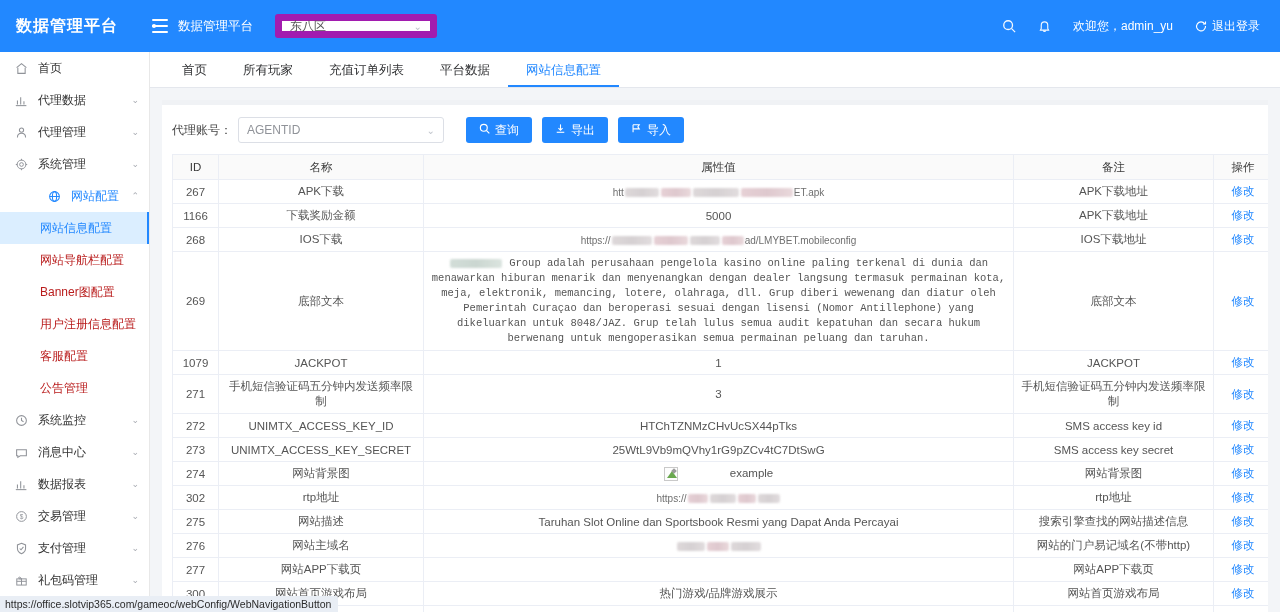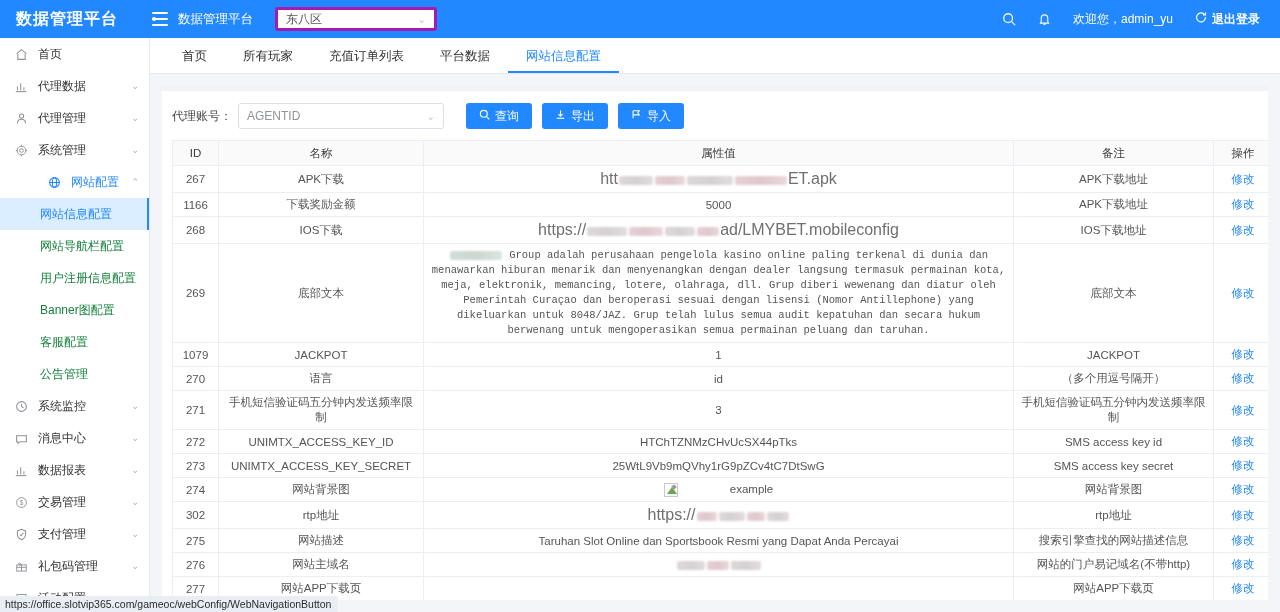--- a/index.html
+++ b/index.html
@@ -9,21 +9,21 @@
     overflow: hidden;
     font-family: "Liberation Sans", "DejaVu Sans", sans-serif;
     font-size: 12px;
     color: #303133;
     background: #ffffff;
   }
   #app { width: 1280px; height: 612px; position: relative; overflow: hidden; }
 
   
   .header {
-    height: 38px; width: 1280px;
+    height: 52px; width: 1280px;
     background: #2288ff;
     display: flex; align-items: center;
     color: #fff;
     position: relative; z-index: 30;
   }
   .brand {
     width: 150px; min-width: 150px;
     font-size: 16px; font-weight: bold;
     letter-spacing: 1px;
     padding-left: 16px;
@@ -41,31 +41,31 @@
   .collapse-icon i:nth-child(2) { top: 6px; width: 16px; }
   .collapse-icon i:nth-child(3) { top: 12px; width: 16px; }
   .collapse-icon .dot {
     position: absolute; left: 0; top: 5px; width: 4px; height: 4px;
     border-radius: 50%; background: #fff; height: 4px;
   }
   .hdr-title { font-size: 12.5px; color: #fff; }
   .zone-select {
     margin-left: 12px;
     width: 162px; height: 24px;
-    background: #fff; border: 3px solid #a21caf; border-radius: 3px;
+    background: #fff; border: 7px solid #a21caf; border-radius: 3px;
     display: flex; align-items: center; justify-content: space-between;
     padding: 0 8px; color: #555; font-size: 12px; cursor: pointer;
   }
   .zone-select .caret { color: #c0c4cc; font-size: 10px; }
   .hdr-right {
     margin-left: auto; display: flex; align-items: center; gap: 22px;
     padding-right: 20px; font-size: 12px;
   }
   .hdr-right .ico { cursor: pointer; opacity: .95; display:flex; align-items:center;}
-  .logout { display: flex; align-items: flex-start; gap: 5px; cursor: pointer; font-weight: bold; }
+  .logout { display: flex; align-items: flex-end; gap: 5px; cursor: pointer; }
 
   
   .body-wrap { display: flex; height: 574px; }
 
   
   .sidebar {
     width: 150px; min-width: 150px; height: 574px;
     background: #ffffff;
     border-right: 1px solid #e8e8e8;
     overflow: hidden;
@@ -80,21 +80,21 @@
     width: 15px; min-width: 15px; margin-right: 9px;
     display: flex; align-items: center; justify-content: center;
     color: #909399;
   }
   .menu-item .mi-label { flex: 1; white-space: nowrap; }
   .menu-item .mi-arrow { color: #a8abb2; font-size: 9px; margin-left: 4px; }
   .menu-item.active-parent { color: #2288ff; padding-left: 47px; }
   .menu-item.active-parent .mi-icon { color: #2288ff; }
   .submenu-item {
     height: 32px; display: flex; align-items: center;
-    padding-left: 40px; font-size: 12px; color: #15803d;
+    padding-left: 40px; font-size: 12px; color: #b91c1c;
     cursor: pointer; white-space: nowrap;
   }
   .submenu-item.selected {
     background: #dbeeff; color: #2288ff;
   }
   .submenu-item.selected::after {
     content: ""; position: absolute; right: 0; width: 2px; height: 32px;
     background: #2288ff;
   }
   .submenu-wrap { position: relative; }
@@ -166,21 +166,21 @@
     color: #b9c7c0; text-align: center; padding: 8px 40px;
   }
   .redact {
     display: inline-block; height: 9px; border-radius: 2px;
     vertical-align: middle; margin: 0 1px;
     background: linear-gradient(90deg,#d8d2d4,#cfc9cb,#ddd7d9);
     filter: blur(1.3px); opacity: .85;
   }
   .redact.pink { background: linear-gradient(90deg,#e3c9cf,#d9bfc6,#e6d2d6); }
   .redact.teal { background: linear-gradient(90deg,#cbd8d2,#c2d0c9,#d5e0da); }
-  .val-url { color: #6f6f6f; font-size: 16px; }
+  .val-url { color: #6f6f6f; font-size: 10px; }
   .broken-img {
     width: 14px; height: 14px; display: inline-block; vertical-align: middle;
     border: 1px solid #c9c9c9; background: #fdfdfd; position: relative;
     margin-right: 52px;
   }
   .broken-img::before {
     content: ""; position: absolute; left: 2px; bottom: 2px;
     border-left: 5px solid transparent; border-right: 5px solid transparent;
     border-bottom: 7px solid #6aa84f;
   }
@@ -314,24 +314,24 @@
       </div>
 
       <div class="submenu-wrap">
         <div class="submenu-item selected">
           <span>网站信息配置</span>
         </div>
         <div class="submenu-item">
           <span>网站导航栏配置</span>
         </div>
         <div class="submenu-item">
+          <span>Banner图配置</span>
+        </div>
+        <div class="submenu-item">
           <span>用户注册信息配置</span>
-        </div>
-        <div class="submenu-item">
-          <span>Banner图配置</span>
         </div>
         <div class="submenu-item">
           <span>客服配置</span>
         </div>
         <div class="submenu-item">
           <span>公告管理</span>
         </div>
       </div>
 
       <div class="menu-item">
@@ -522,27 +522,20 @@
               </tr>
 
               <tr>
                 <td>1079</td>
                 <td>JACKPOT</td>
                 <td>1</td>
                 <td>JACKPOT</td>
                 <td><span class="op-link">修改</span></td>
               </tr>
 
-              <tr>
-                <td>270</td>
-                <td>语言</td>
-                <td>id</td>
-                <td>（多个用逗号隔开）</td>
-                <td><span class="op-link">修改</span></td>
-              </tr>
 
               <tr>
                 <td>271</td>
                 <td>手机短信验证码五分钟内发送频率限制</td>
                 <td>3</td>
                 <td>手机短信验证码五分钟内发送频率限制</td>
                 <td><span class="op-link">修改</span></td>
               </tr>
 
               <tr>

